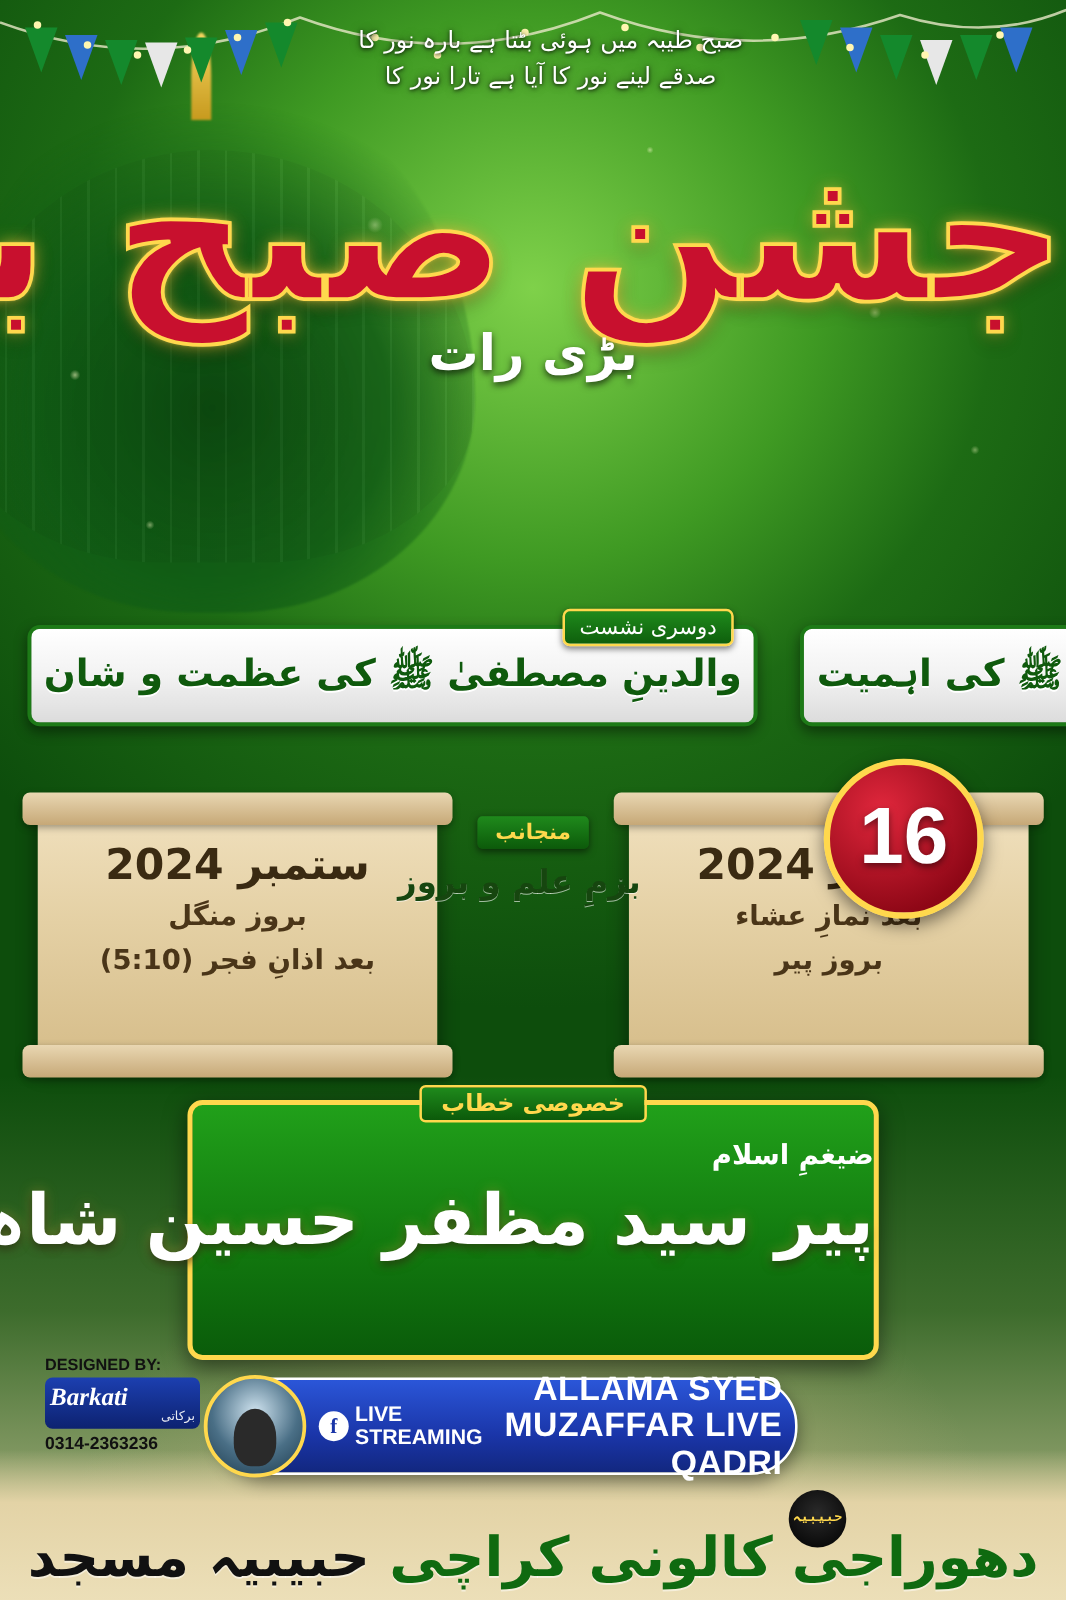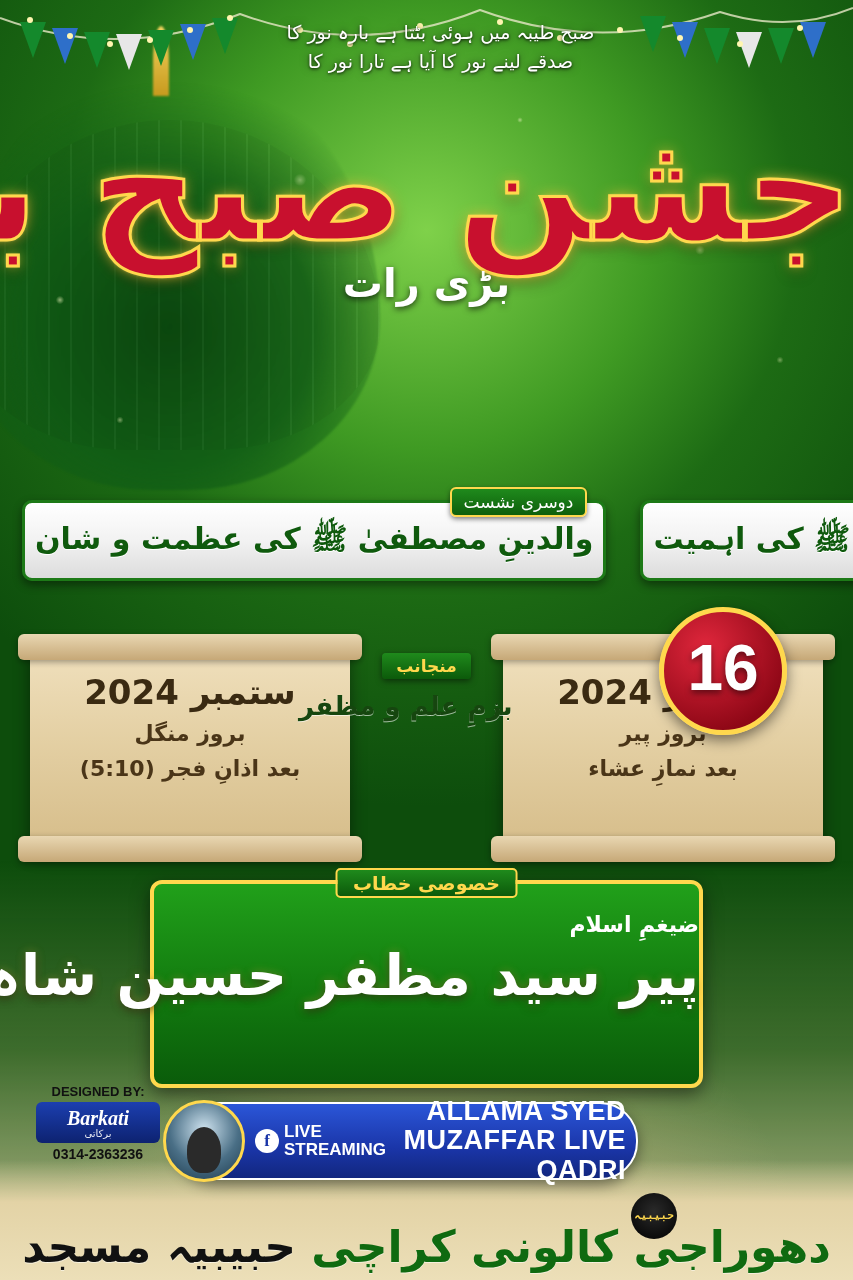--- a/index.html
+++ b/index.html
@@ -321,21 +321,20 @@
     text-shadow: 0 3px 8px rgba(0,0,0,.55), 0 0 10px rgba(255,216,77,.35);
     letter-spacing: -1px;
   }
 
   
   .designer {
     position: absolute;
     left: 36px;
     bottom: 118px;
     width: 124px;
-    text-align: center;
     z-index: 7;
   }
   .designer-label {
     font-size: 13px;
     font-weight: bold;
     color: #111;
   }
   .designer-card {
     margin-top: 3px;
     background: linear-gradient(180deg, #1c3fb0, #0d2270);
@@ -536,37 +535,37 @@
 
       <div class="session-title urdu">محفلِ میلادُ النبی ﷺ کی اہمیت</div>
     </div>
   </div>
 
   <div class="dates">
 
     <div class="scroll scroll-right">
       <div class="scroll-inner urdu">
         <div class="scroll-date">ستمبر 2024</div>
+        <div class="scroll-line">بعد نمازِ عشاء</div>
         <div class="scroll-line">بروز پیر</div>
-        <div class="scroll-line">بعد نمازِ عشاء</div>
       </div>
     </div>
     <div class="daycircle daycircle-right">16</div>
 
     <div class="scroll scroll-left">
       <div class="scroll-inner urdu">
         <div class="scroll-date">ستمبر 2024</div>
         <div class="scroll-line">بروز منگل</div>
         <div class="scroll-line">بعد اذانِ فجر (5:10)</div>
       </div>
     </div>
 
     <div class="mid-badge">
       <div class="ribbon urdu">منجانب</div>
-      <div class="mid-text urdu">بزمِ علم و مظفر</div>
+      <div class="mid-text urdu">بزمِ علم و بروز</div>
     </div>
   </div>
 
   <div class="speaker">
     <div class="speaker-head urdu">خصوصی خطاب</div>
     <div class="speaker-pre urdu">ضیغمِ اسلام</div>
     <div class="speaker-name urdu">پیر سید مظفر حسین شاہ قادری</div>
   </div>
 
   <div class="designer">

